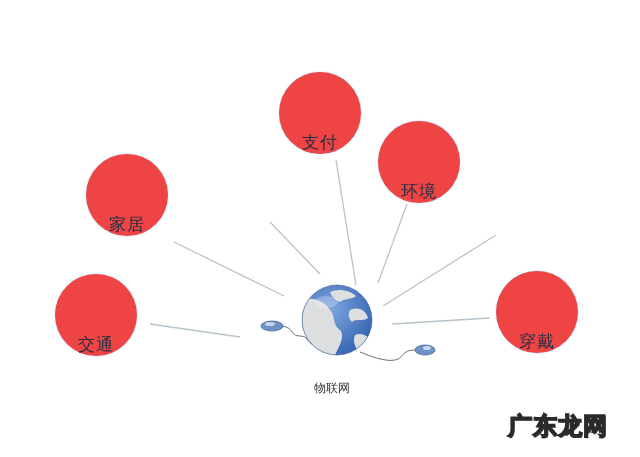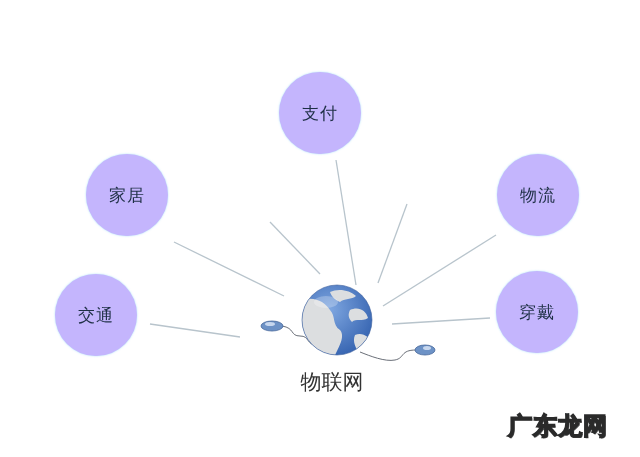--- a/index.html
+++ b/index.html
@@ -1,24 +1,24 @@
 <!DOCTYPE html>
 <html><head>
   <meta charset="utf-8">
   <style>
     html, body { margin: 0; padding: 0; background: #ffffff; }
     body { width: 640px; height: 457px; position: relative; overflow: hidden;
       font-family: "DejaVu Serif", "Liberation Serif", serif; }
     #diagram { position: absolute; left: 0; top: 0; width: 640px; height: 457px; }
     .node { position: absolute; width: 82px; height: 82px; border-radius: 50%;
-      background: #c4b5fd; box-shadow: 0 0 2px rgba(103,195,243,0.6);
-      display: flex; align-items: center; justify-content: center; cursor: pointer; }
+      background: #ef4444; box-shadow: 0 0 2px rgba(103,195,243,0.6);
+      display: flex; align-items: flex-end; justify-content: center; cursor: pointer; }
     .node-label { font-size: 17px; color: #1e2f45; letter-spacing: 1px; }
-    .hub-label { position: absolute; left: 300px; top: 368px; width: 64px; text-align: center;
-      font-size: 21px; color: #333333; }
+    .hub-label { position: absolute; left: 300px; top: 380px; width: 64px; text-align: center;
+      font-size: 12px; color: #333333; }
     .watermark { position: absolute; left: 508px; top: 410px; font-size: 24px; font-weight: bold;
       color: #0369a1; font-family: "DejaVu Sans", sans-serif; letter-spacing: 1px;
       -webkit-text-stroke: 1.4px #2a2a2a; text-shadow: 1px 1px 0 #555; }
   </style>
 </head>
 <body>
 
 <div id="diagram">
   <svg width="640" height="457" viewBox="0 0 640 457" style="position:absolute;left:0;top:0;">
     <g id="connectors" stroke="#b8c4cc" stroke-width="1.3" fill="none">
@@ -67,22 +67,22 @@
 
   <div class="node" id="n0" style="left: 55px; top: 274px;">
       <span class="node-label">交通</span>
     </div>
   <div class="node" id="n1" style="left: 86px; top: 154px;">
       <span class="node-label">家居</span>
     </div>
   <div class="node" id="n3" style="left: 279px; top: 72px;">
       <span class="node-label">支付</span>
     </div>
-  <div class="node" id="n5" style="left: 497px; top: 154px;">
-      <span class="node-label">物流</span>
+  <div class="node" id="n4" style="left: 378px; top: 121px;">
+      <span class="node-label">环境</span>
     </div>
   <div class="node" id="n6" style="left: 496px; top: 271px;">
       <span class="node-label">穿戴</span>
     </div>
 
   <div class="hub-label">物联网</div>
   <div class="watermark">广东龙网</div>
 </div>
 
 </body></html>

